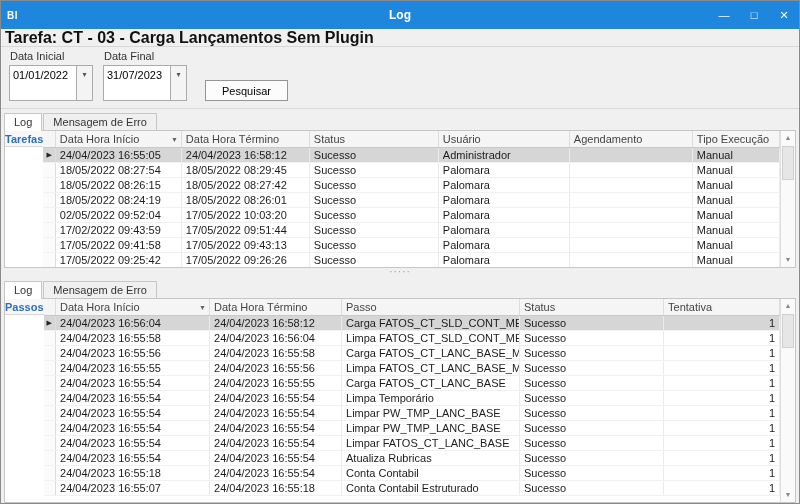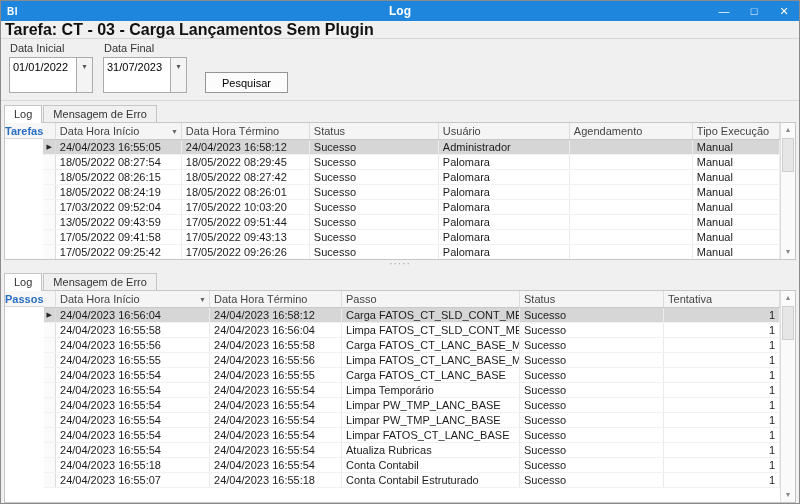--- a/index.html
+++ b/index.html
@@ -2,21 +2,21 @@
 <html><head>
 <meta charset="utf-8">
 <style>
   * { margin:0; padding:0; box-sizing:border-box; }
   body { font-family:"Liberation Sans", sans-serif; background:#444; }
   .window {
     width:800px; height:504px; overflow:hidden; background:#f0f0f0;
     border:1px solid #8a8a8a; display:flex; flex-direction:column; position:relative;
   }
   
-  .titlebar { height:20px; background:#1e86dd; flex:0 0 auto; display:flex; align-items:center; position:relative; }
+  .titlebar { height:28px; background:#1e86dd; flex:0 0 auto; display:flex; align-items:center; position:relative; }
   .app-badge { color:#fff; font-weight:bold; font-size:10px; margin-left:6px; letter-spacing:.5px; z-index:1; }
   .title { position:absolute; left:0; right:0; text-align:center; color:#fff; font-size:12px; font-weight:bold; pointer-events:none; }
   .win-controls { margin-left:auto; display:flex; z-index:1; }
   .win-btn { width:30px; height:22px; line-height:22px; text-align:center; color:#fff; font-size:11px; cursor:default; }
   
   .task-header { height:18px; line-height:17px; padding-left:4px; font-size:16px; font-weight:bold; color:#111; border-bottom:1px solid #d8d8d8; flex:0 0 auto; }
   
   .filter-panel { padding:3px 8px 7px; border-bottom:1px solid #d8d8d8; display:flex; align-items:flex-end; flex:0 0 auto; }
   .field { margin-right:10px; }
   .field-label { display:block; font-size:11px; color:#333; margin:0 0 3px 1px; }
@@ -150,30 +150,30 @@
                   <td class="ind"></td>
                   <td>18/05/2022 08:24:19</td>
                   <td>18/05/2022 08:26:01</td>
                   <td>Sucesso</td>
                   <td>Palomara</td>
                   <td></td>
                   <td>Manual</td>
                 </tr>
                 <tr>
                   <td class="ind"></td>
-                  <td>17/03/2022 09:52:04</td>
+                  <td>02/05/2022 09:52:04</td>
                   <td>17/05/2022 10:03:20</td>
                   <td>Sucesso</td>
                   <td>Palomara</td>
                   <td></td>
                   <td>Manual</td>
                 </tr>
                 <tr>
                   <td class="ind"></td>
-                  <td>13/05/2022 09:43:59</td>
+                  <td>17/02/2022 09:43:59</td>
                   <td>17/05/2022 09:51:44</td>
                   <td>Sucesso</td>
                   <td>Palomara</td>
                   <td></td>
                   <td>Manual</td>
                 </tr>
                 <tr>
                   <td class="ind"></td>
                   <td>17/05/2022 09:41:58</td>
                   <td>17/05/2022 09:43:13</td>

